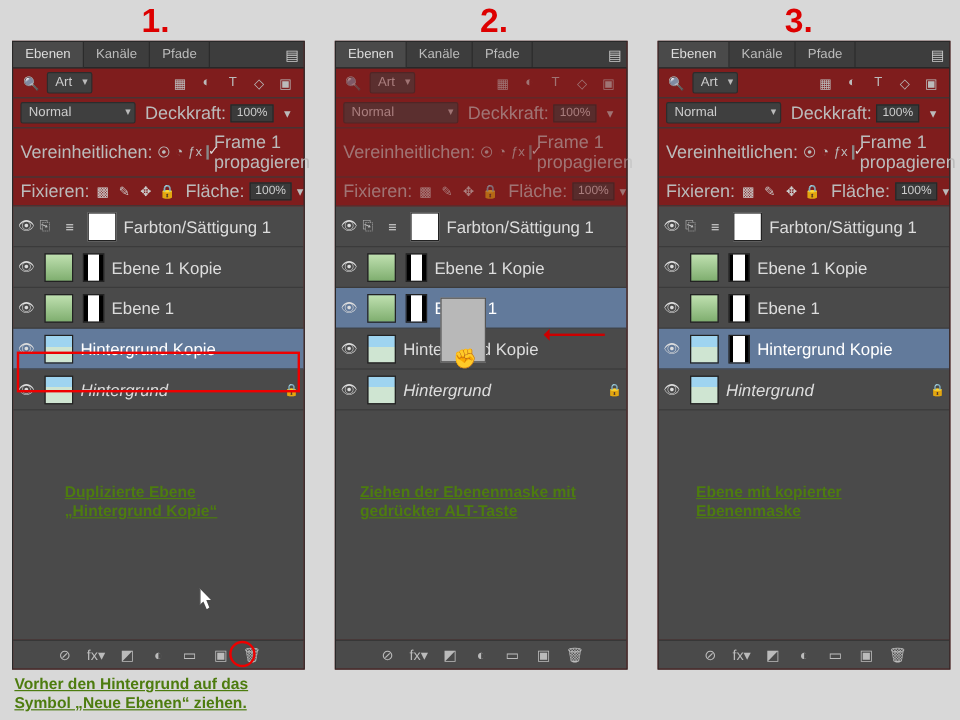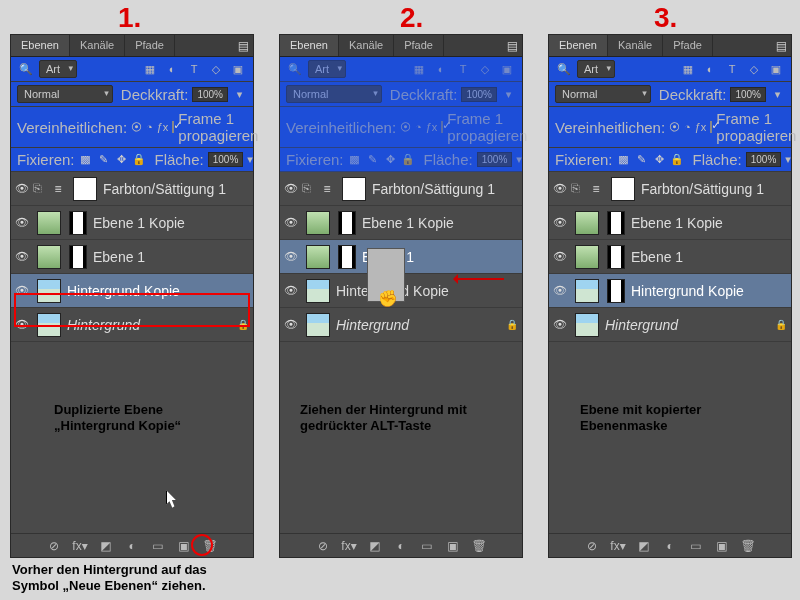--- a/index.html
+++ b/index.html
@@ -17,21 +17,21 @@
     font-weight: bold;
     font-size: 28px;
     top: 2px;
     text-align: center;
   }
   .panel {
     position: absolute;
     top: 34px;
     width: 244px;
     height: 524px;
-    background: #1d4ed8;
+    background: #7f1d1d;
     border: 1px solid #282828;
     display: flex;
     flex-direction: column;
   }
   .panel.faded .row-control, .panel.faded .layer .blendrow-val { opacity:0.55 }
   .tabs {
     background: #3d3d3d;
     height: 22px;
     display: flex;
     align-items: stretch;
@@ -98,22 +98,23 @@
   .layer .thumb.p2 { background: linear-gradient(#9fd4f0 40%,#cfe5d2 40%); }
   .layer .name { flex:1; font-size:14px; padding-left:2px; }
   .layer .name.u { }
   .layer .name.ital { font-style: italic; }
   .layer .lock { width:16px; color:#ccc; font-size:10px; }
   .layer .link { width:14px; color:#bbb; font-size:11px; }
   .layer .adjicon { width:16px; height:16px; margin:0 3px; color:#ddd;
     display:flex; align-items:center; justify-content:center; font-size:12px;}
   .caption-red {
     position:absolute;
-    color:#000000; font-weight:bold; font-size:13px;
+    color:#4d7c0f; font-weight:bold; font-size:13px;
     line-height:1.25;
+    text-decoration:underline;
   }
   .cursor {
     position:absolute; width:14px; height:18px;
     background: #fff;
     clip-path: polygon(0 0, 0 80%, 25% 62%, 45% 98%, 60% 90%, 42% 56%, 70% 56%);
     border-left:1px solid #000;
   }
   .footer {
     height:24px; background:#4a4a4a;
     border-top:1px solid #333;
@@ -411,18 +412,18 @@
 </div>
 
 <div class="redbox" style="left:14px; top:293px; width:236px; height:34px"></div>
 <div class="redcircle" style="left:191px; top:534px; width:22px; height:22px"></div>
 <div class="cursor" style="left:166px; top:490px"></div>
 <div class="dragmask" style="left:367px; top:248px"></div>
 <div class="arrow-red" style="left:454px; top:278px; width:50px"></div>
 
 <div class="caption-red" style="left:54px; top:402px; white-space:pre">Duplizierte Ebene
 „Hintergrund Kopie“</div>
-<div class="caption-red" style="left:300px; top:402px; white-space:pre">Ziehen der Hintergrund mit
+<div class="caption-red" style="left:300px; top:402px; white-space:pre">Ziehen der Ebenenmaske mit
 gedrückter ALT-Taste</div>
 <div class="caption-red" style="left:580px; top:402px; white-space:pre">Ebene mit kopierter
 Ebenenmaske</div>
 <div class="caption-red" style="left:12px; top:562px; white-space:pre">Vorher den Hintergrund auf das
 Symbol „Neue Ebenen“ ziehen.</div>
 
 </body></html>

